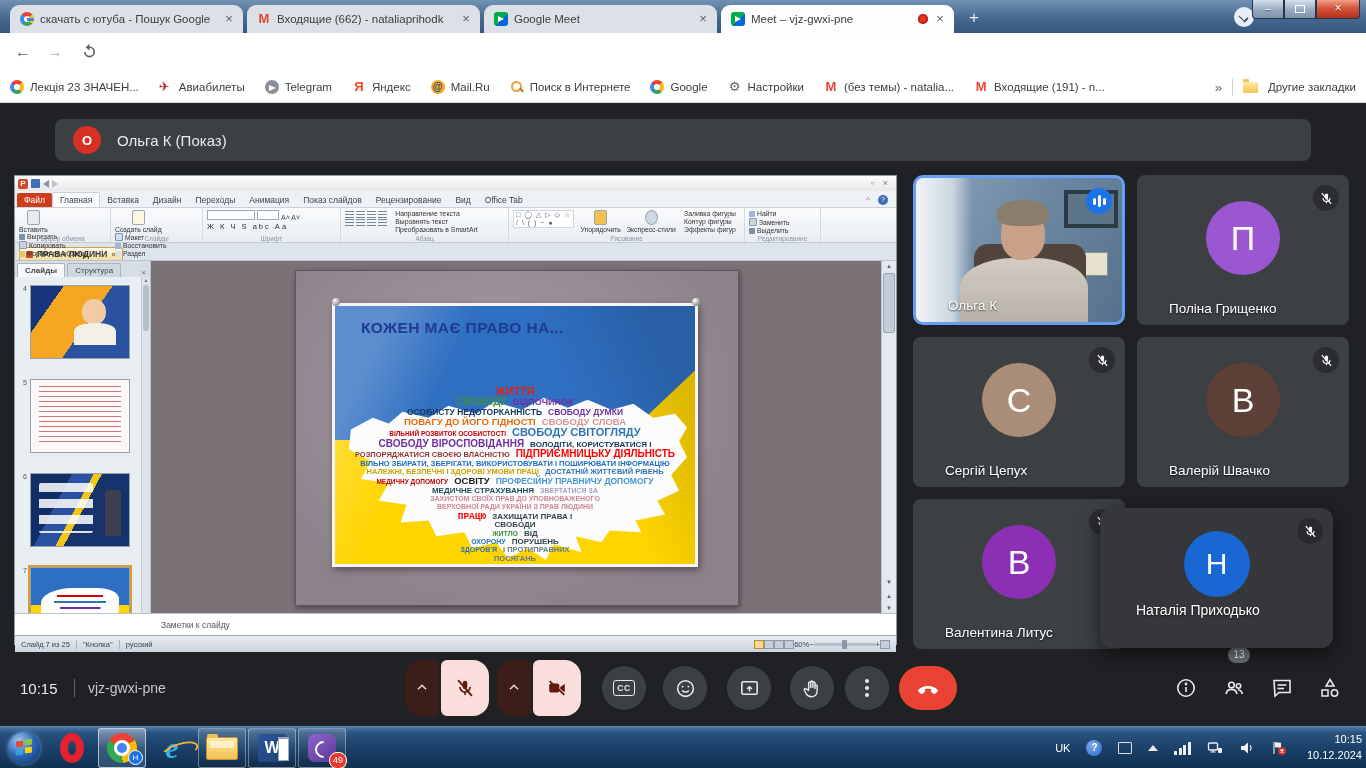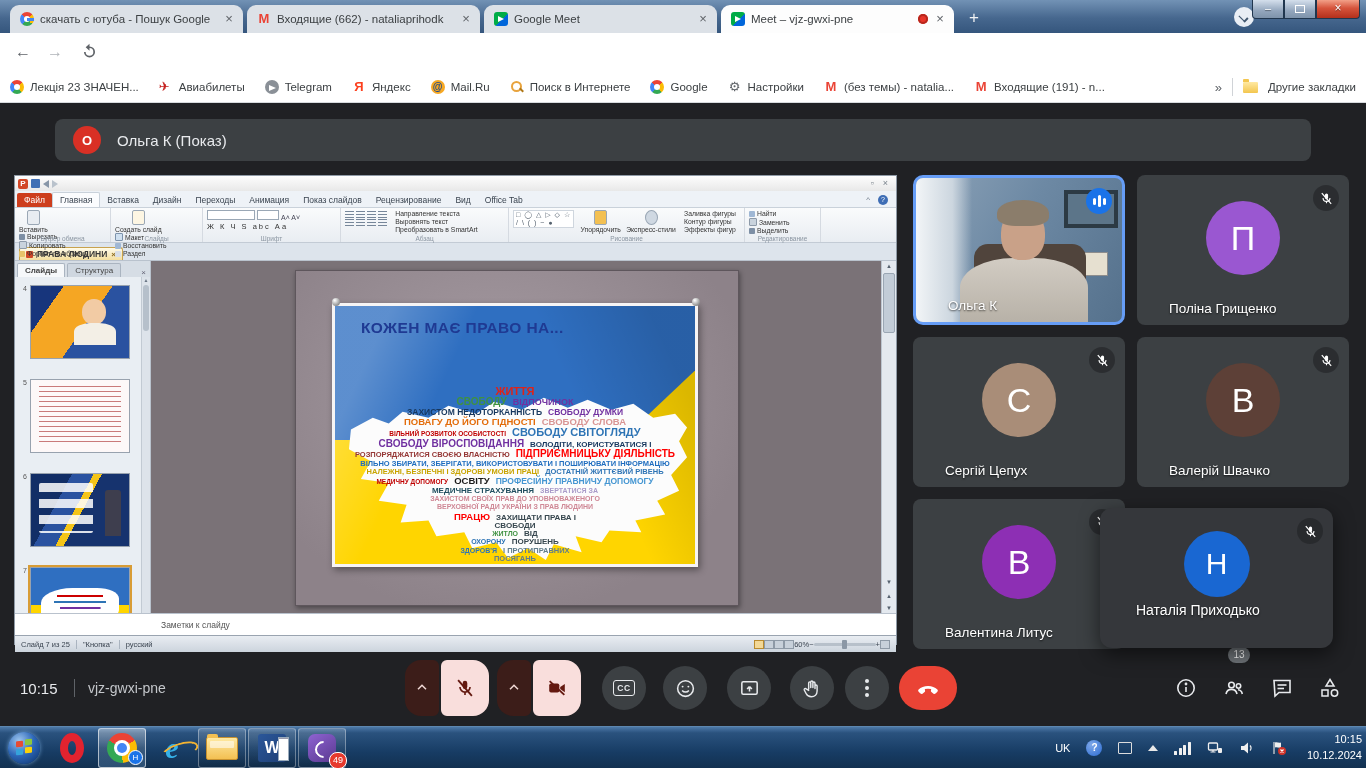--- a/index.html
+++ b/index.html
@@ -562,32 +562,32 @@
             <div class="poster">
               <div class="flagwedge"></div>
               <div class="flagsheen"></div>
               <div class="ptitle">КОЖЕН МАЄ ПРАВО НА...</div>
               <svg class="mapsvg" viewBox="0 0 360 184" preserveAspectRatio="none">
                 <path d="M14 46 L36 34 L52 40 L66 28 L92 34 L112 22 L140 30 L158 18 L186 26 L208 14 L232 24 L252 16 L276 26 L298 20 L318 34 L340 30 L352 44 L344 58 L352 74 L336 92 L344 108 L322 118 L330 132 L300 138 L306 150 L274 148 L266 160 L240 154 L246 170 L218 162 L210 178 L192 166 L172 176 L160 160 L136 166 L128 150 L100 154 L92 138 L64 140 L70 122 L42 118 L52 100 L24 96 L34 78 L12 66 Z" fill="#fcfcfc"></path>
               </svg>
               <div id="cloud">
                   <div class="cl-line"><span class="cl-w" style="color: rgb(224, 34, 23); font-size: 11px;">ЖИТТЯ</span></div>
                   <div class="cl-line"><span class="cl-w" style="color: rgb(63, 145, 66); font-size: 10px;">СВОБОДУ</span><span class="cl-w" style="color: rgb(112, 48, 160); font-size: 9px;">ВІДПОЧИНОК</span></div>
-                  <div class="cl-line"><span class="cl-w" style="color: rgb(23, 55, 94); font-size: 8.5px;">ЗАХИСТОМ НЕДОТОРКАННІСТЬ</span><span class="cl-w" style="color: rgb(112, 48, 160); font-size: 8.5px;">СВОБОДУ ДУМКИ</span></div>
+                  <div class="cl-line"><span class="cl-w" style="color: rgb(23, 55, 94); font-size: 8.5px;">ОСОБИСТУ НЕДОТОРКАННІСТЬ</span><span class="cl-w" style="color: rgb(112, 48, 160); font-size: 8.5px;">СВОБОДУ ДУМКИ</span></div>
                   <div class="cl-line"><span class="cl-w" style="color: rgb(227, 108, 10); font-size: 9.5px;">ПОВАГУ ДО ЙОГО ГІДНОСТІ</span><span class="cl-w" style="color: rgb(217, 149, 148); font-size: 9.5px;">СВОБОДУ СЛОВА</span></div>
                   <div class="cl-line"><span class="cl-w" style="color: rgb(192, 0, 0); font-size: 6.5px;">ВІЛЬНИЙ РОЗВИТОК ОСОБИСТОСТІ</span><span class="cl-w" style="color: rgb(46, 116, 181); font-size: 11px;">СВОБОДУ СВІТОГЛЯДУ</span></div>
                   <div class="cl-line"><span class="cl-w" style="color: rgb(112, 48, 160); font-size: 10px;">СВОБОДУ ВІРОСПОВІДАННЯ</span><span class="cl-w" style="color: rgb(23, 55, 94); font-size: 8px;">ВОЛОДІТИ, КОРИСТУВАТИСЯ І</span></div>
                   <div class="cl-line"><span class="cl-w" style="color: rgb(148, 54, 52); font-size: 7.5px;">РОЗПОРЯДЖАТИСЯ СВОЄЮ ВЛАСНІСТЮ</span><span class="cl-w" style="color: rgb(255, 0, 0); font-size: 10px;">ПІДПРИЄМНИЦЬКУ ДІЯЛЬНІСТЬ</span></div>
                   <div class="cl-line"><span class="cl-w" style="color: rgb(31, 109, 191); font-size: 7.5px;">ВІЛЬНО ЗБИРАТИ, ЗБЕРІГАТИ, ВИКОРИСТОВУВАТИ І ПОШИРЮВАТИ ІНФОРМАЦІЮ</span></div>
                   <div class="cl-line"><span class="cl-w" style="color: rgb(200, 164, 0); font-size: 7.5px;">НАЛЕЖНІ, БЕЗПЕЧНІ І ЗДОРОВІ УМОВИ ПРАЦІ</span><span class="cl-w" style="color: rgb(46, 116, 181); font-size: 7.5px;">ДОСТАТНІЙ ЖИТТЄВИЙ РІВЕНЬ</span></div>
                   <div class="cl-line"><span class="cl-w" style="color: rgb(192, 0, 0); font-size: 6.5px;">МЕДИЧНУ ДОПОМОГУ</span><span class="cl-w" style="color: rgb(26, 26, 26); font-size: 9.5px;">ОСВІТУ</span><span class="cl-w" style="color: rgb(69, 150, 210); font-size: 8.5px;">ПРОФЕСІЙНУ ПРАВНИЧУ ДОПОМОГУ</span></div>
                   <div class="cl-line"><span class="cl-w" style="color: rgb(31, 78, 95); font-size: 8px;">МЕДИЧНЕ СТРАХУВАННЯ</span><span class="cl-w" style="color: rgb(169, 155, 201); font-size: 7px;">ЗВЕРТАТИСЯ ЗА</span></div>
                   <div class="cl-line"><span class="cl-w" style="color: rgb(207, 136, 150); font-size: 7px;">ЗАХИСТОМ СВОЇХ ПРАВ ДО УПОВНОВАЖЕНОГО</span></div>
                   <div class="cl-line"><span class="cl-w" style="color: rgb(207, 136, 150); font-size: 7px;">ВЕРХОВНОЇ РАДИ УКРАЇНИ З ПРАВ ЛЮДИНИ</span></div>
-                  <div class="cl-line"><span class="cl-w" style="color: rgb(255, 0, 0); font-size: 9.5px;">ПРАЦЮ</span><span class="cl-w" style="color: rgb(55, 71, 79); font-size: 8px;">ЗАХИЩАТИ ПРАВА І</span></div>
+                  <div class="cl-line"><span class="cl-w" style="color: rgb(255, 0, 0); font-size: 9.5px; font-family: Liberation Mono, monospace;">ПРАЦЮ</span><span class="cl-w" style="color: rgb(55, 71, 79); font-size: 8px;">ЗАХИЩАТИ ПРАВА І</span></div>
                   <div class="cl-line"><span class="cl-w" style="color: rgb(55, 71, 79); font-size: 8px;">СВОБОДИ</span></div>
                   <div class="cl-line"><span class="cl-w" style="color: rgb(63, 145, 66); font-size: 7px;">ЖИТЛО</span><span class="cl-w" style="color: rgb(55, 71, 79); font-size: 8px;">ВІД</span></div>
                   <div class="cl-line"><span class="cl-w" style="color: rgb(46, 116, 181); font-size: 7px;">ОХОРОНУ</span><span class="cl-w" style="color: rgb(55, 71, 79); font-size: 8px;">ПОРУШЕНЬ</span></div>
                   <div class="cl-line"><span class="cl-w" style="color: rgb(46, 116, 181); font-size: 7px;">ЗДОРОВ'Я</span><span class="cl-w" style="color: rgb(96, 125, 139); font-size: 7.5px;">І ПРОТИПРАВНИХ</span></div>
                   <div class="cl-line"><span class="cl-w" style="color: rgb(96, 125, 139); font-size: 7.5px;">ПОСЯГАНЬ</span></div>
                 </div>
             </div>
           </div>
         </div>
         <div class="ppt-vscroll">

